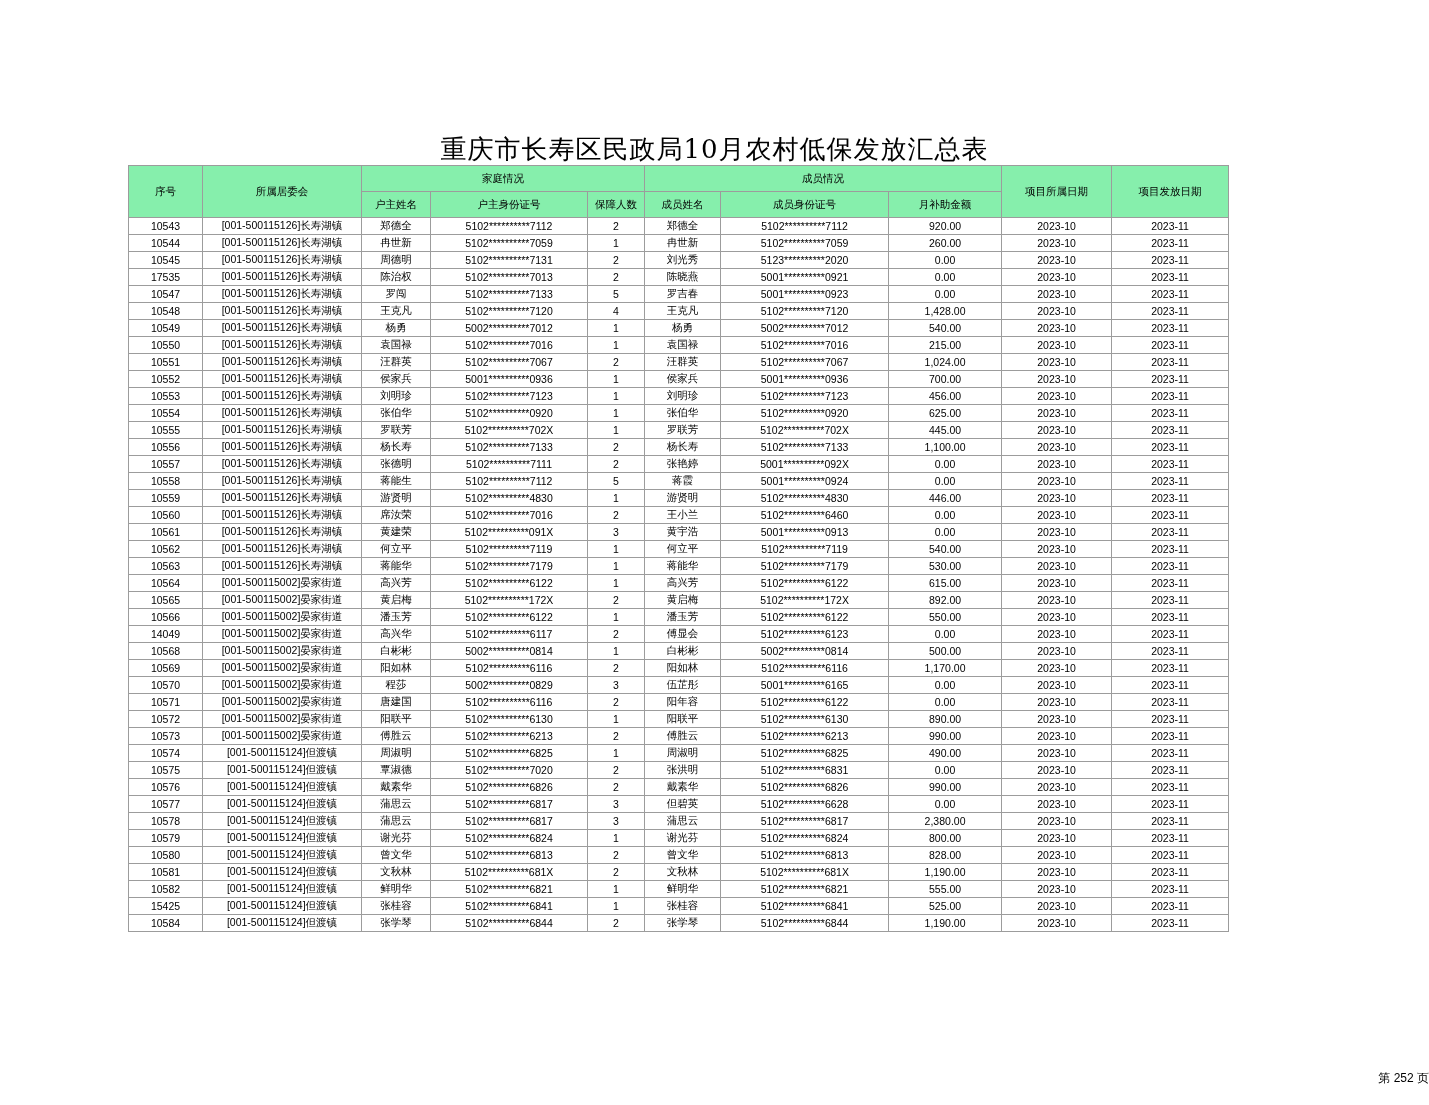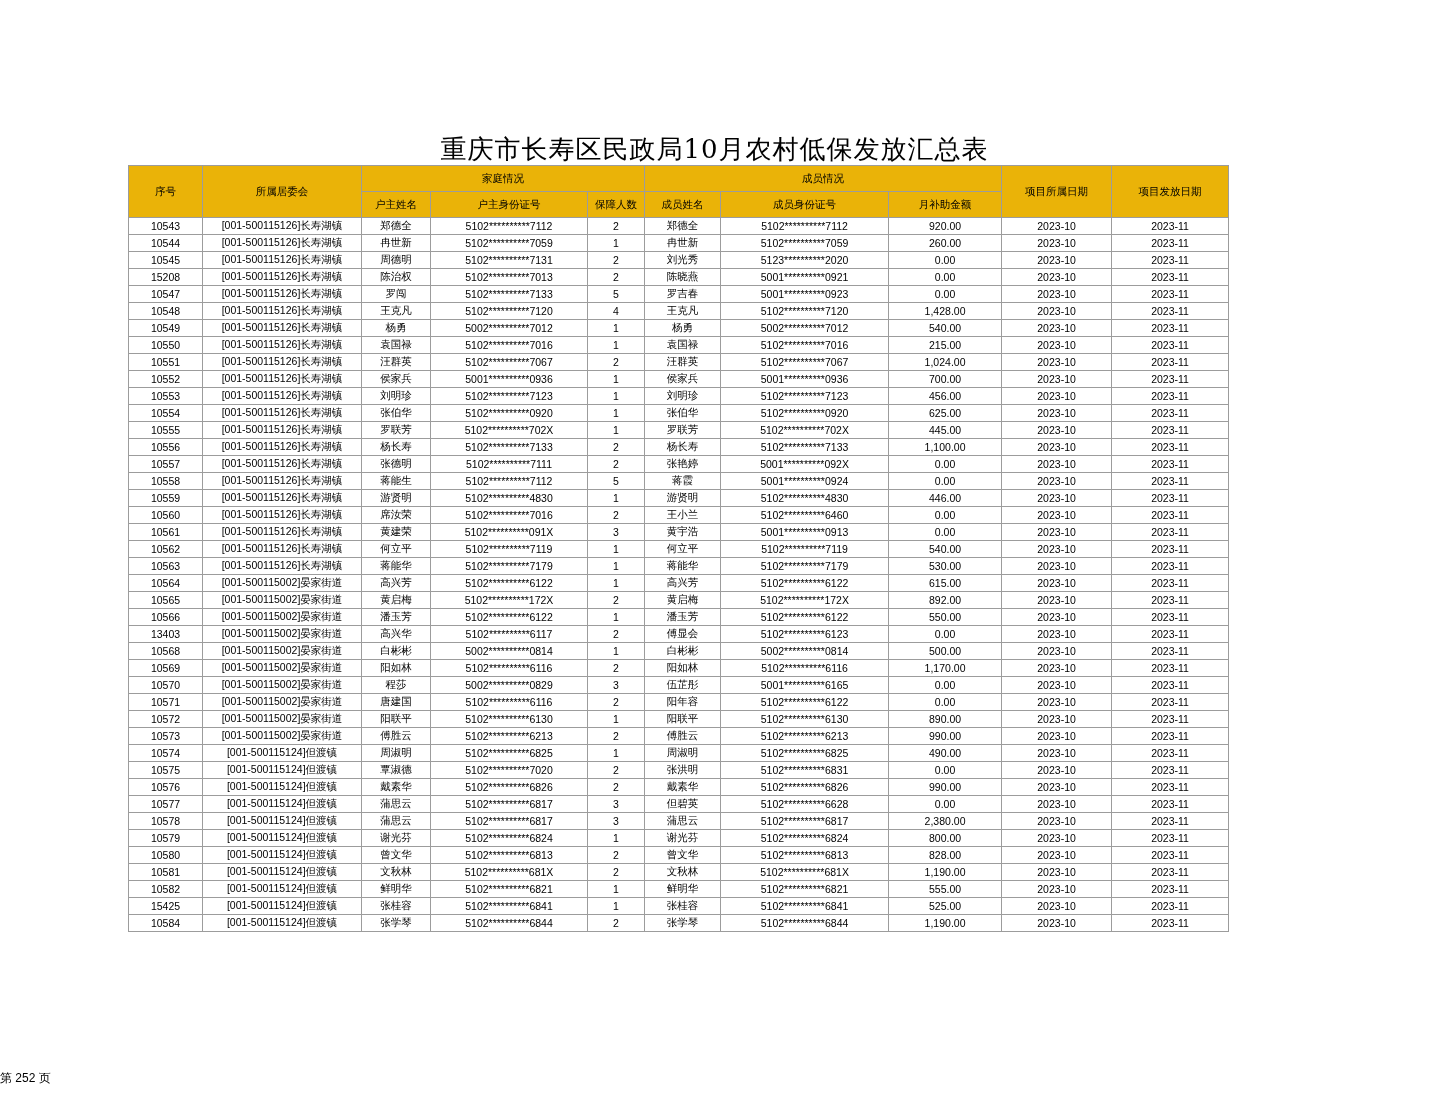--- a/index.html
+++ b/index.html
@@ -33,31 +33,31 @@
     text-align:center;
     vertical-align:middle;
     padding:0 2px;
     overflow:hidden;
     white-space:nowrap;
     box-sizing:border-box;
   }
   .report-table thead th {
     height:26px;
     font-size:10.5px;
-    background:#eab308;
+    background:#86efac;
   }
   .report-table tbody td {
     height:17px;
     font-size:10.5px;
   }
   .page-footer {
     position:absolute;
     top:1070px; left:0;
     width:1429px;
-    text-align:left;
+    text-align:right;
     font-size:12px;
   }
 </style>
 </head>
 <body>
 
 <div class="page-title">重庆市长寿区民政局10月农村低保发放汇总表</div>
 
 <table class="report-table">
   <colgroup>
@@ -121,21 +121,21 @@
         <td>周德明</td>
         <td>5102**********7131</td>
         <td>2</td>
         <td>刘光秀</td>
         <td>5123**********2020</td>
         <td>0.00</td>
         <td>2023-10</td>
         <td>2023-11</td>
       </tr>
       <tr>
-        <td>15208</td>
+        <td>17535</td>
         <td>[001-500115126]长寿湖镇</td>
         <td>陈治权</td>
         <td>5102**********7013</td>
         <td>2</td>
         <td>陈晓燕</td>
         <td>5001**********0921</td>
         <td>0.00</td>
         <td>2023-10</td>
         <td>2023-11</td>
       </tr>
@@ -373,21 +373,21 @@
         <td>潘玉芳</td>
         <td>5102**********6122</td>
         <td>1</td>
         <td>潘玉芳</td>
         <td>5102**********6122</td>
         <td>550.00</td>
         <td>2023-10</td>
         <td>2023-11</td>
       </tr>
       <tr>
-        <td>13403</td>
+        <td>14049</td>
         <td>[001-500115002]晏家街道</td>
         <td>高兴华</td>
         <td>5102**********6117</td>
         <td>2</td>
         <td>傅显会</td>
         <td>5102**********6123</td>
         <td>0.00</td>
         <td>2023-10</td>
         <td>2023-11</td>
       </tr>

